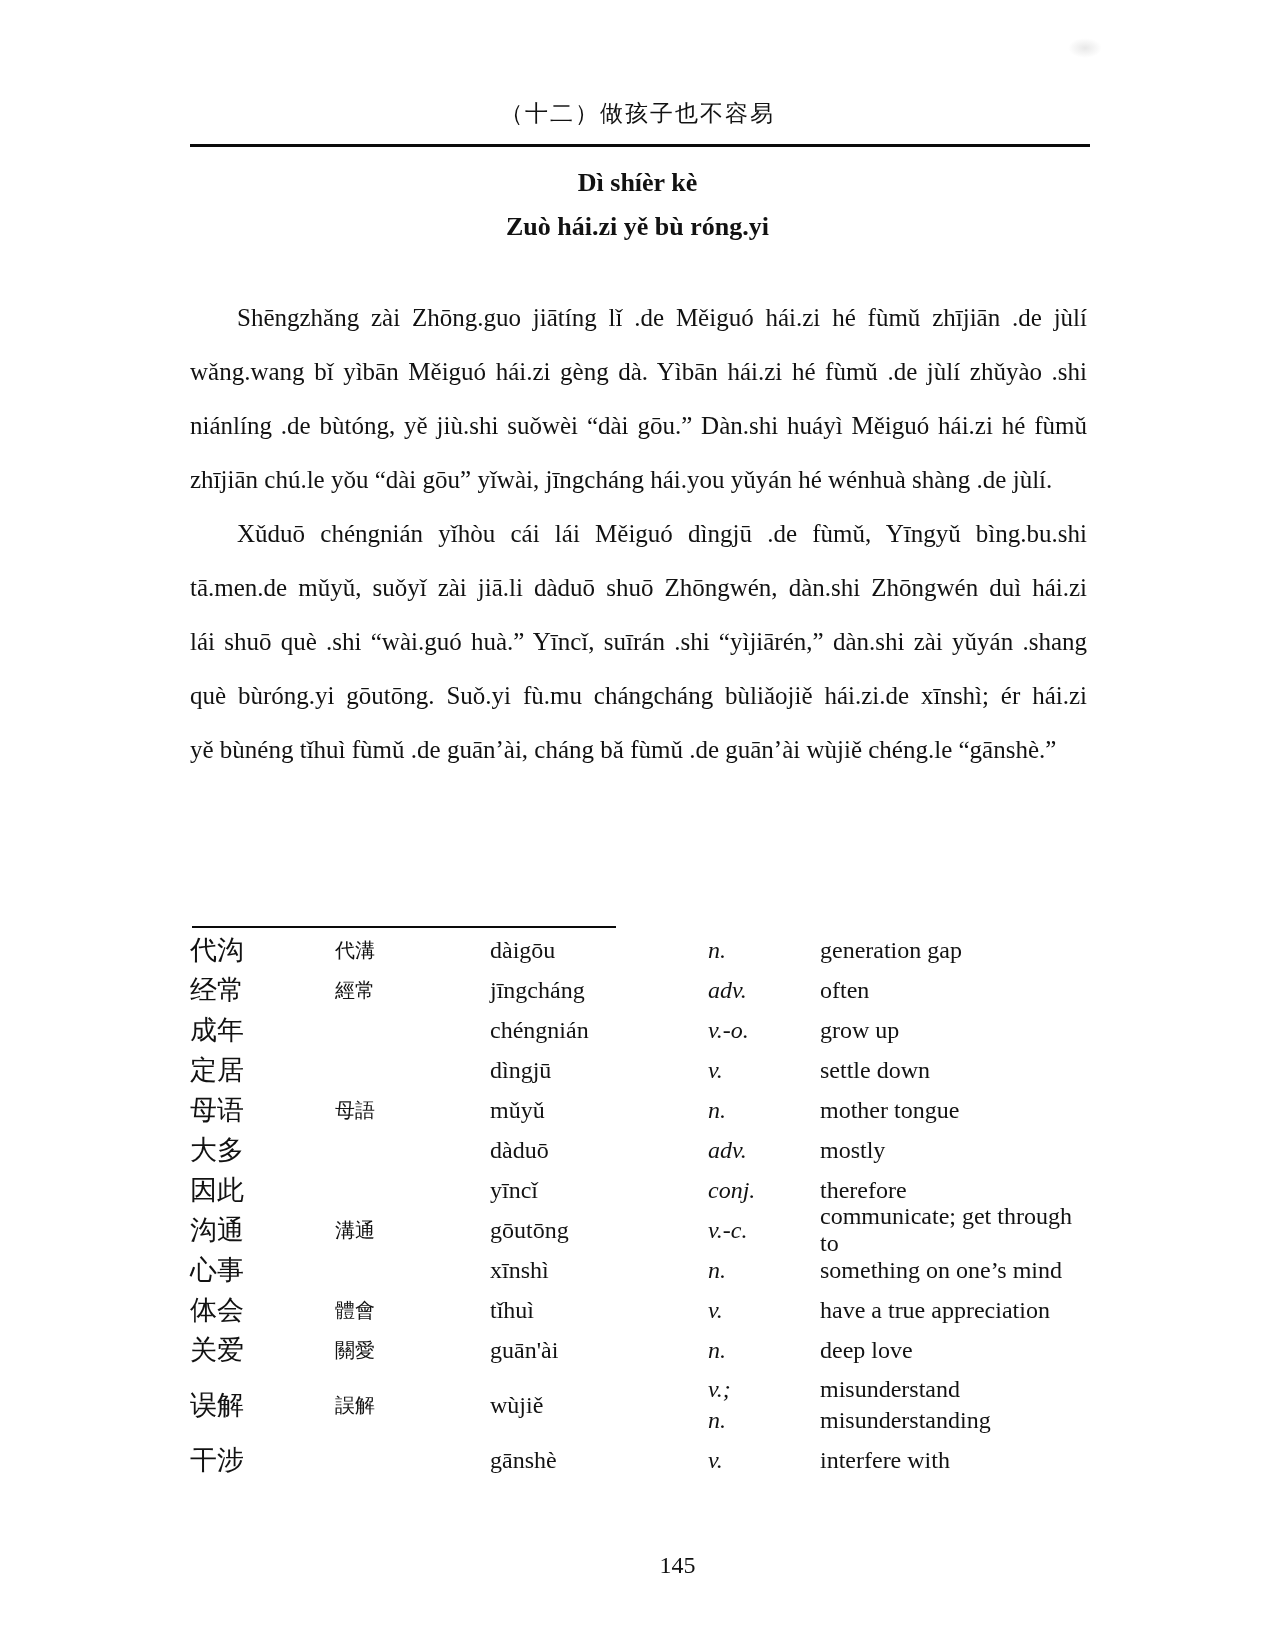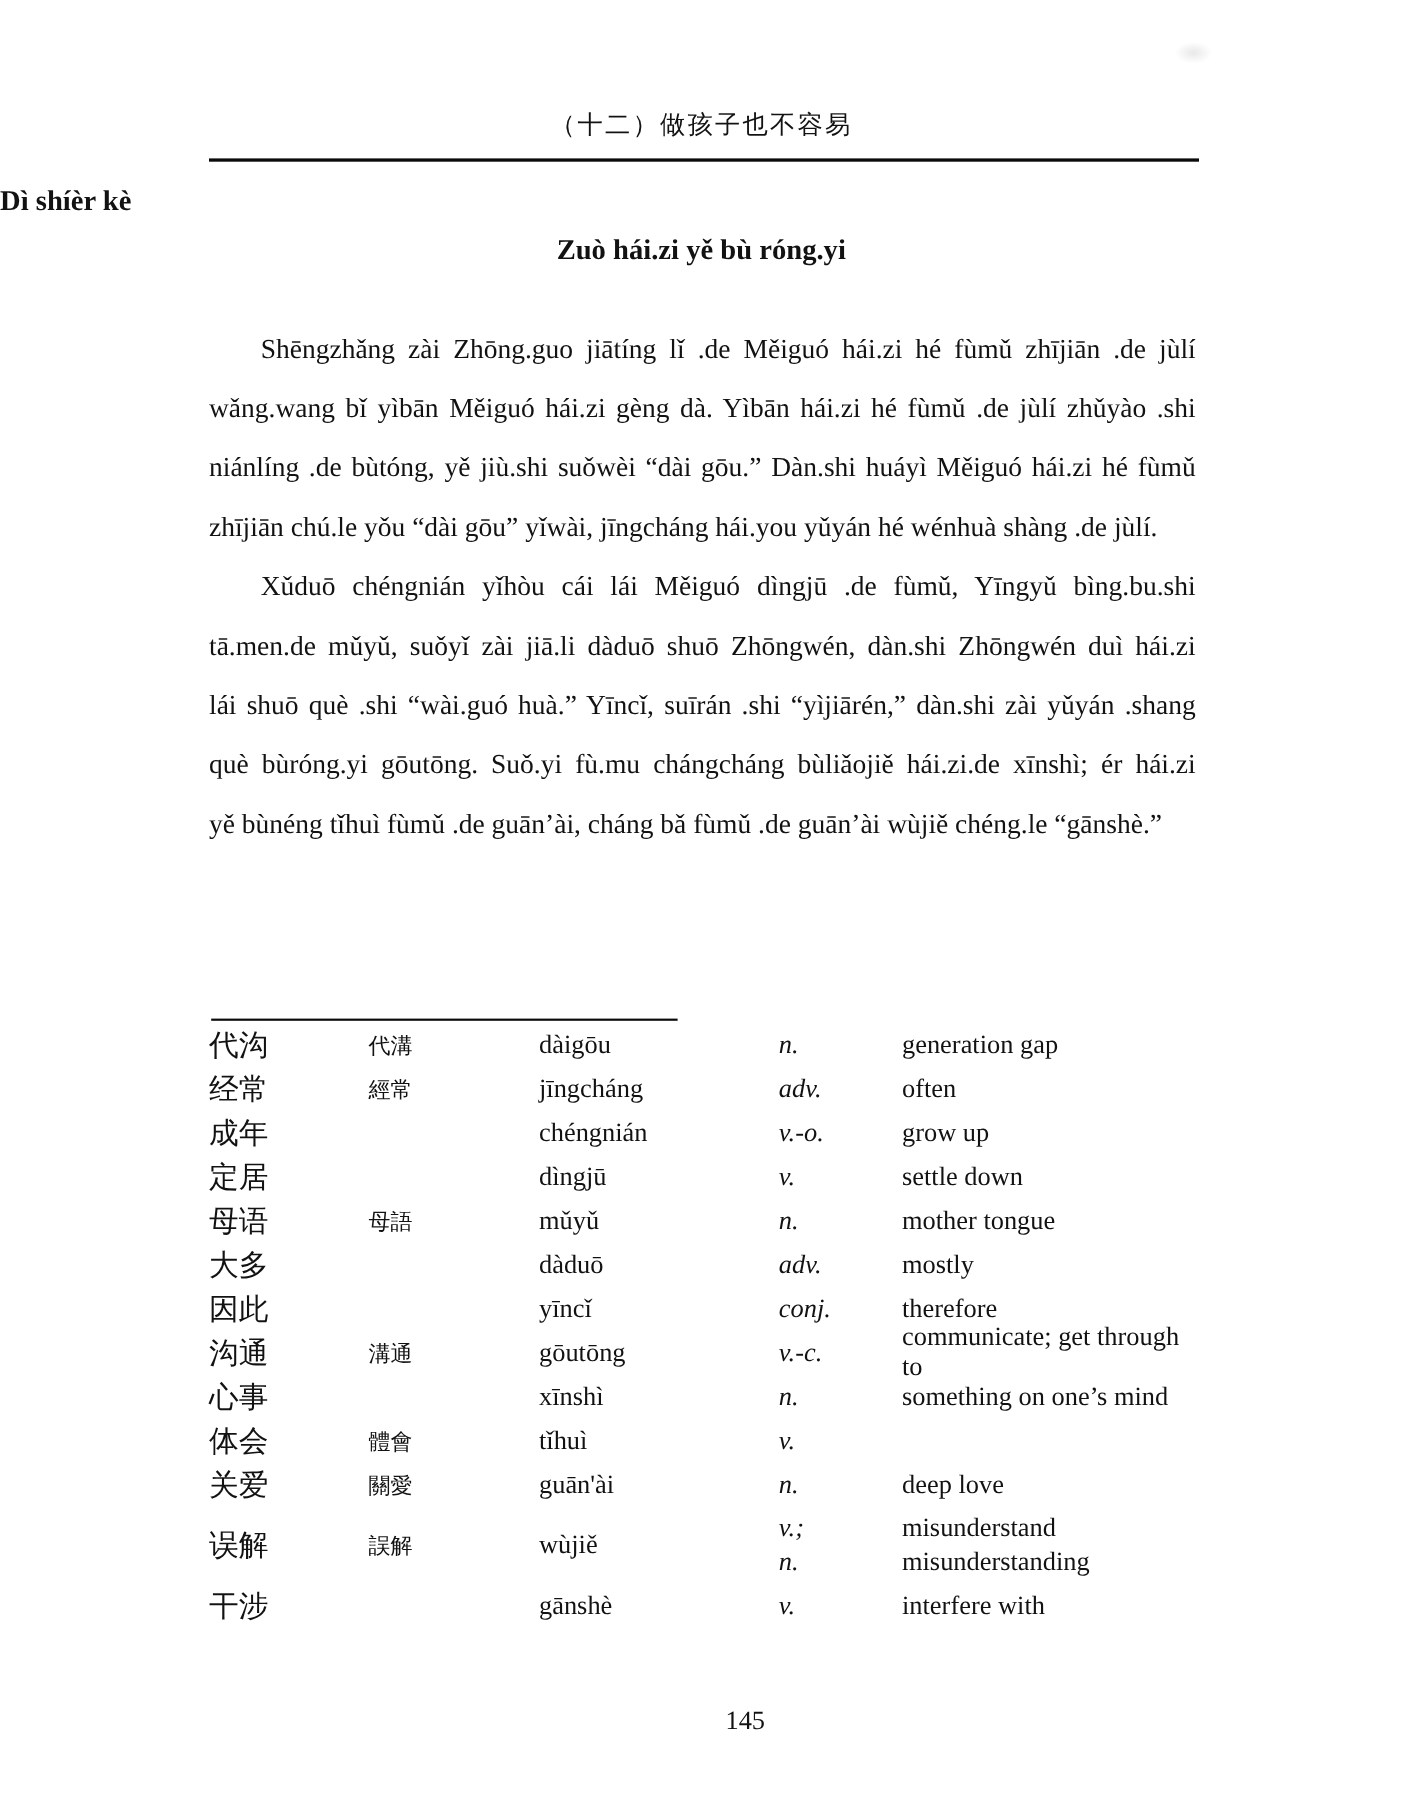--- a/index.html
+++ b/index.html
@@ -41,21 +41,21 @@
     top: 144px;
     width: 900px;
     height: 3px;
     background: #0a0a0a;
   }
   .title-line1 {
     position: absolute;
     top: 168px;
     left: 0;
     width: 100%;
-    text-align: left;
+    text-align: center;
     font-weight: bold;
     font-size: 26px;
   }
   .title-line2 {
     position: absolute;
     top: 212px;
     left: 0;
     width: 100%;
     text-align: center;
     font-weight: bold;
@@ -233,20 +233,21 @@
       <div class="c-pin">xīnshì</div>
       <div class="c-pos">n.</div>
       <div class="c-eng">something on one’s mind</div>
     </div>
 
     <div class="vrow">
       <div class="c-simp">体会</div>
       <div class="c-trad">體會</div>
       <div class="c-pin">tǐhuì</div>
       <div class="c-pos">v.</div>
+      <div class="c-eng">have a true appreciation</div>
     </div>
 
     <div class="vrow">
       <div class="c-simp">关爱</div>
       <div class="c-trad">關愛</div>
       <div class="c-pin">guān'ài</div>
       <div class="c-pos">n.</div>
       <div class="c-eng">deep love</div>
     </div>
 

